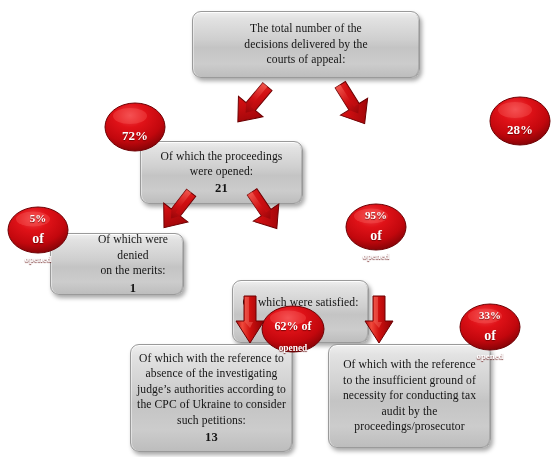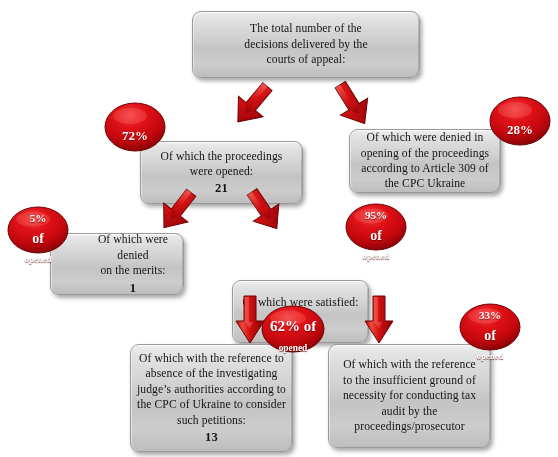--- a/index.html
+++ b/index.html
@@ -74,21 +74,21 @@
     text-shadow:0 1px 1px rgba(90,0,0,.75);
     white-space:pre-line;
     line-height:10.5px;
     margin-top:16px;
   }
   .badge.big .lbl{font-size:13px;line-height:15px;}
   .badge.multi .lbl{font-size:9.2px;}
   .badge.multi .lbl .top{display:block;font-size:11px;line-height:12px;}
   .badge.multi .lbl .mid{display:block;font-size:14px;line-height:9.6px;}
   .badge.multi .lbl .bot{display:block;font-size:8.8px;line-height:10px;}
-  .badge.wide .lbl .top{display:block;font-size:15px;line-height:11.4px;}
+  .badge.wide .lbl .top{display:block;font-size:12px;line-height:11.4px;}
   .badge.wide .lbl .bot{display:block;font-size:9.4px;line-height:10.6px;}
 
   
   .arrow{position:absolute;z-index:6;}
 </style>
 </head>
 <body>
 
 <div id="stage">
 
@@ -154,26 +154,20 @@
     <span class="txt">The total number of the
 decisions delivered by the
 courts of appeal:</span>
   </div>
 
   <div class="box" style="left:140px;top:128px;width:163px;height:63px;margin-top:13px;">
     <span class="txt"><span>Of which the proceedings
 were opened:</span><span class="num">21</span></span>
   </div>
 
-  <div class="box" style="left:349px;top:129px;width:152px;height:64px;">
-    <span class="txt">Of which were denied in
-opening of the proceedings
-according to Article 309 of
-the CPC Ukraine</span>
-  </div>
 
   <div class="box" style="left:50px;top:233px;width:134px;height:62px;padding-left:32px;">
     <span class="txt"><span>Of which were  denied
 on the  merits:</span><span class="num">1</span></span>
   </div>
 
   <div class="box" style="left:232px;top:232px;width:137px;height:63px;margin-top:48px;">
     <span class="txt"><span>Of which were  satisfied:</span><span class="num">20</span></span>
   </div>
 

